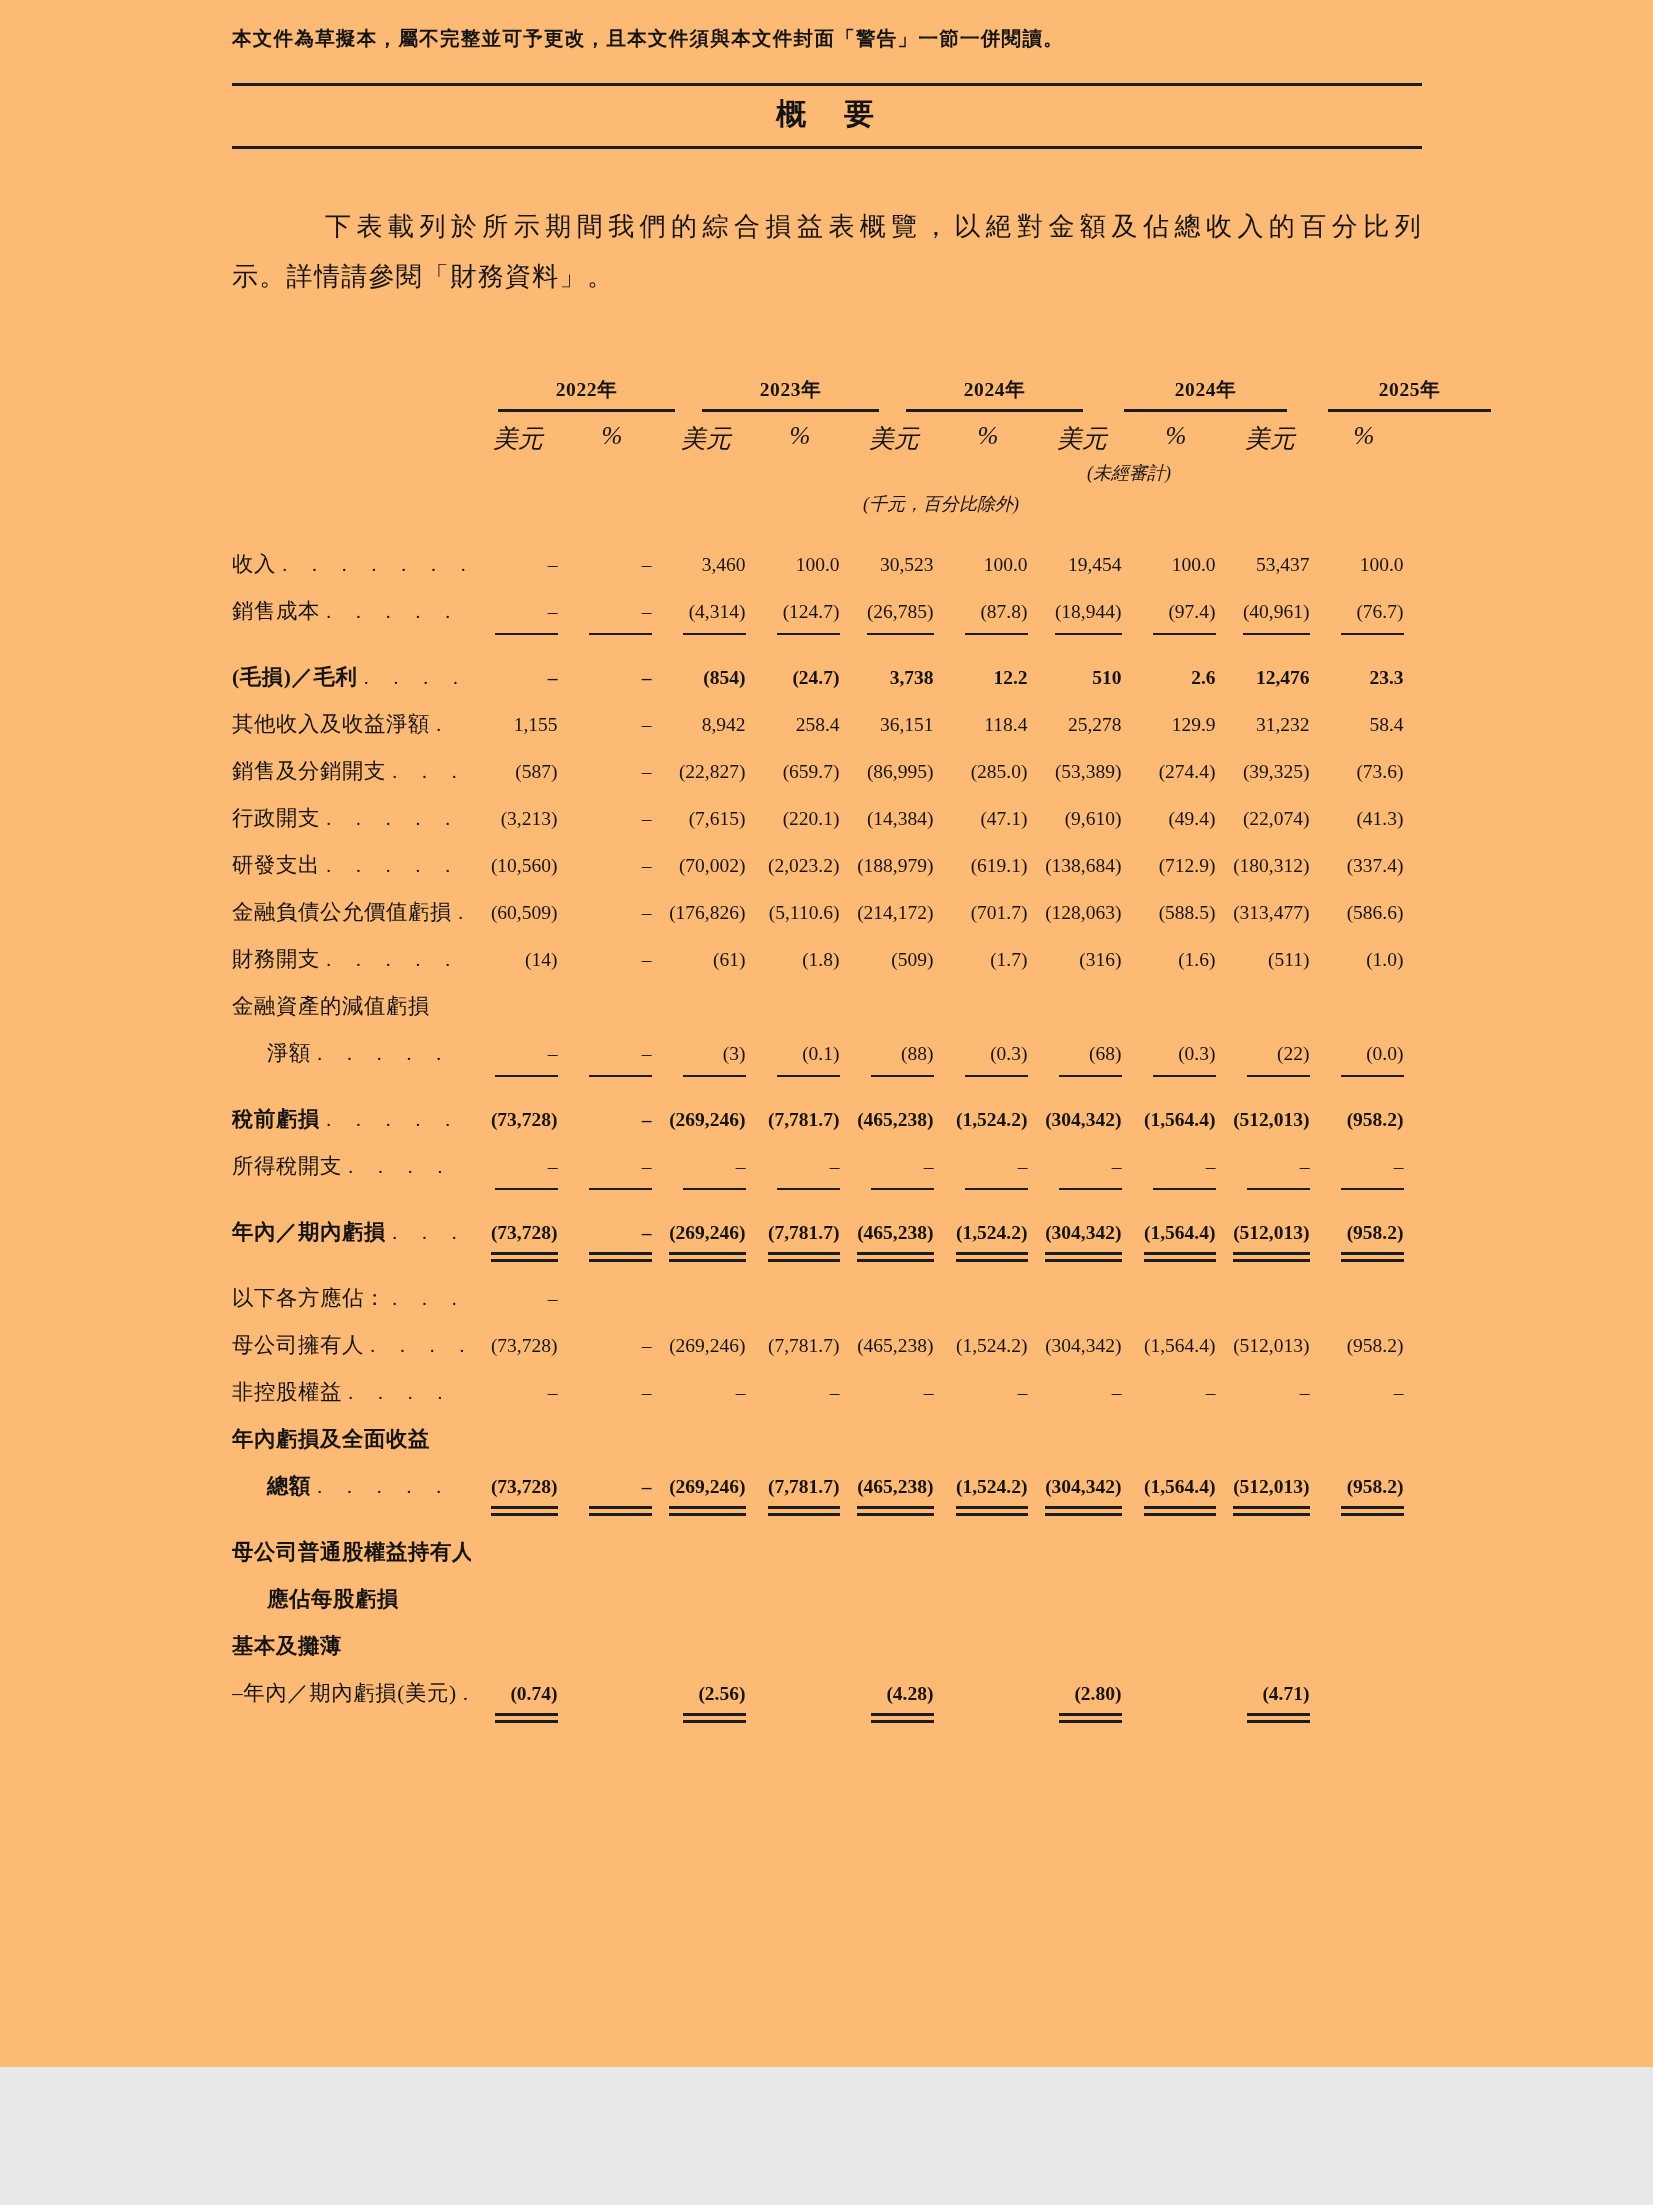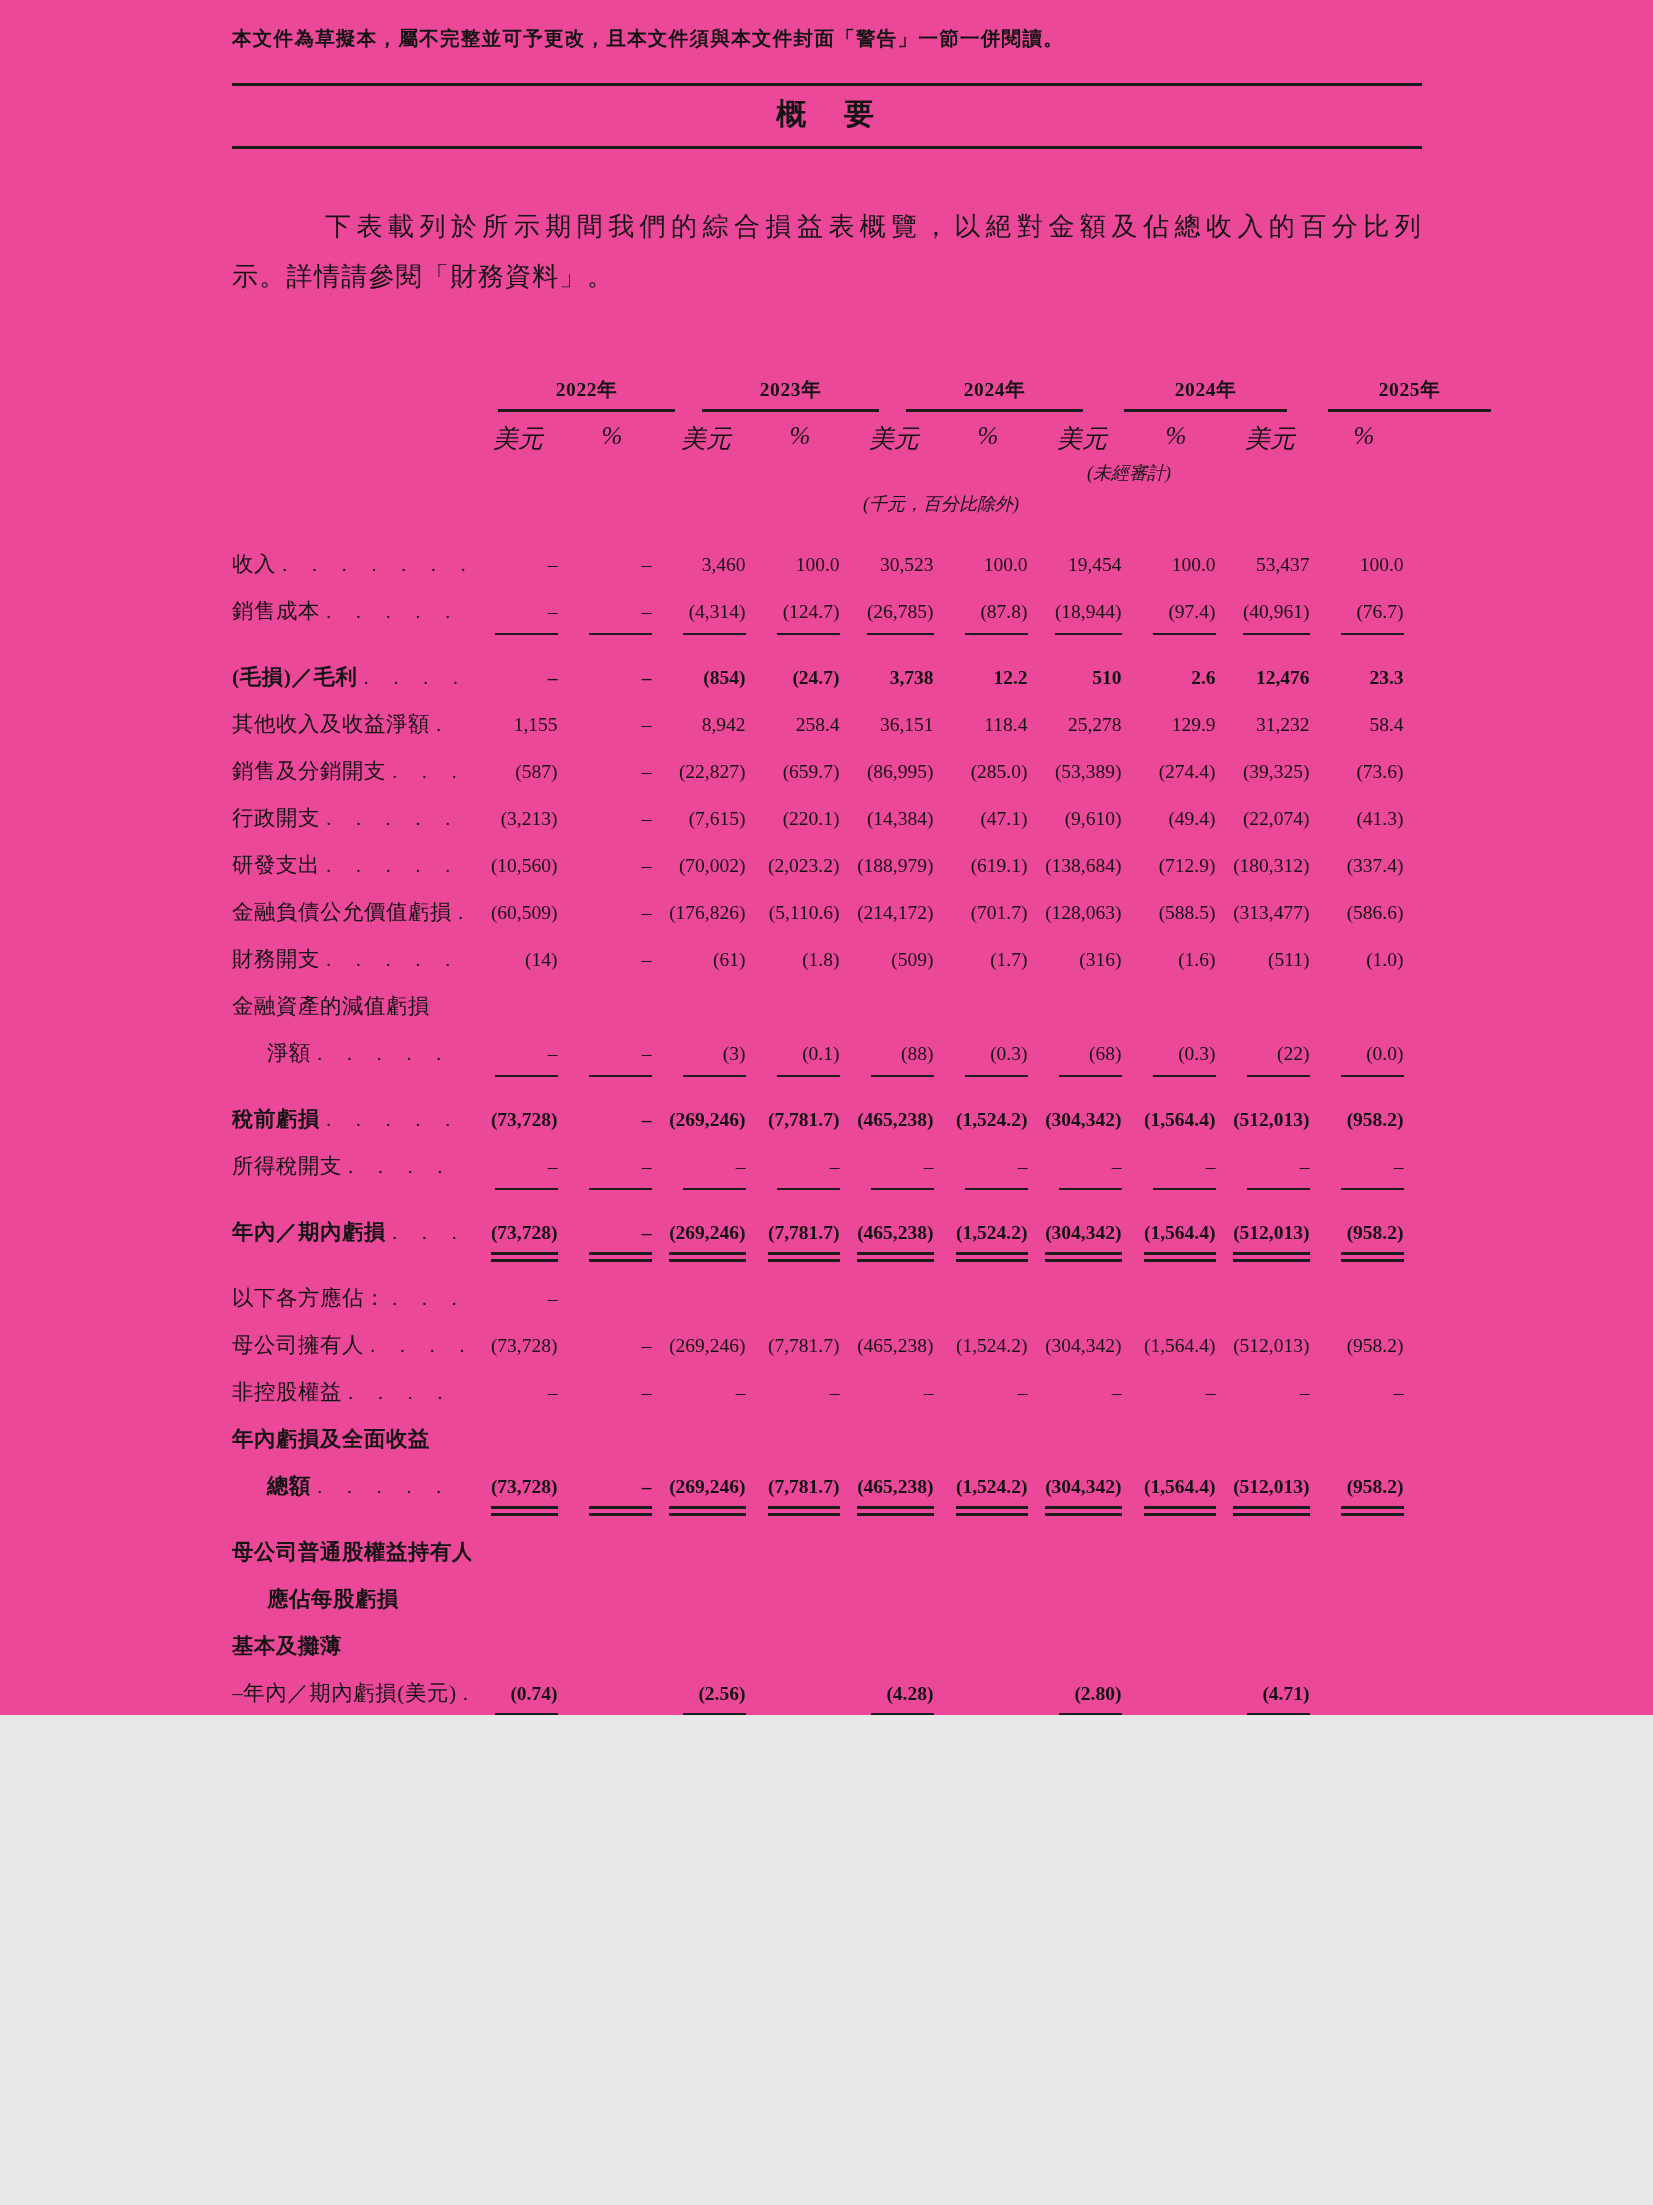--- a/index.html
+++ b/index.html
@@ -1,20 +1,20 @@
 <!DOCTYPE html>
 <html style="font-size:10px"><head>
 <meta charset="utf-8">
 <style>
   html,body{margin:0;padding:0;background:#e8e8e8;}
   .page{
     position:relative;
-    width:1654px;height:1715px;
+    width:1654px;height:2067px;
     margin:0 auto;
-    background:#ec4899;
+    background:#fdba74;
     color:#141414;
     font-family:"Liberation Serif","DejaVu Serif",serif;
     overflow:hidden;
   }
   .content{padding:0 232px;}
 
   
   .disclaimer{
     padding-top:25px;
     font-family:"Liberation Sans","DejaVu Sans",sans-serif;

